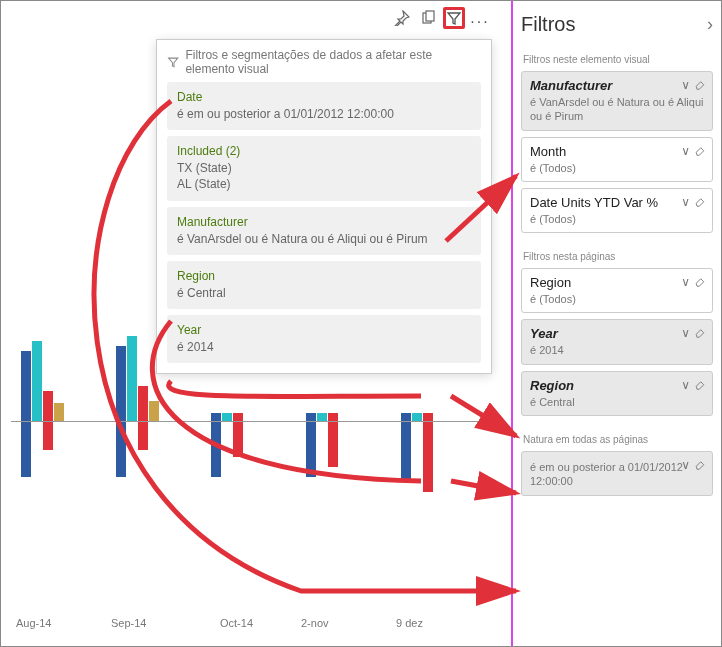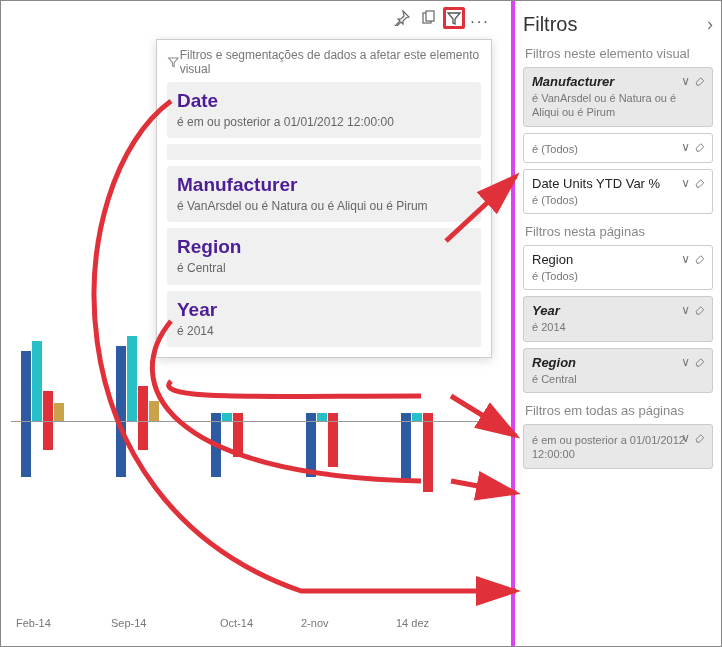--- a/index.html
+++ b/index.html
@@ -54,61 +54,61 @@
   .popup {
     position: absolute;
     left: 155px; top: 38px;
     width: 336px;
     background: #fff;
     border: 1px solid #ccc;
     box-shadow: 0 2px 10px rgba(0,0,0,.15);
     padding: 8px 10px 10px 10px;
   }
   .popup .phead {
-    display: flex; align-items: center; gap: 0;
+    display: flex; align-items: center; gap: 6px;
     color: #777; font-size: 12px;
     margin-bottom: 6px;
   }
   .pcard {
     background: #f0f0f0;
     border-radius: 3px;
     padding: 8px 10px;
     margin-bottom: 6px;
   }
   .pcard:last-child { margin-bottom: 0; }
-  .pcard .pt { font-weight: 700; font-size: 19px; color: #4c1d95; }
+  .pcard .pt { font-weight: 400; font-size: 12px; color: #4d7c0f; }
   .pcard .pv { font-size: 12px; color: #666; margin-top: 2px; line-height: 1.35; }
 
   
   .rpanel {
     position: absolute;
     right: 0; top: 0; bottom: 0;
     width: 210px;
-    border-left: 4px solid #d946ef;
+    border-left: 2px solid #d946ef;
     background: #fff;
     padding: 12px 8px;
     overflow: hidden;
   }
   .rtitle {
     font-size: 20px; color: #333; font-weight: 400;
     display: flex; align-items: center; justify-content: space-between;
   }
   .search {
     margin-top: 10px;
     border: 1px solid #bbb;
     border-radius: 2px;
     display: flex; align-items: center; gap: 6px;
     padding: 4px 6px;
   }
   .search input {
     border: none; outline: none; font-size: 13px; width: 100%;
     color: #666; font-style: italic;
   }
   .section-label {
-    font-size: 13px; color: #888; margin: 10px 2px 6px 2px;
+    font-size: 10px; color: #888; margin: 18px 2px 6px 2px;
   }
   .fcard {
     border: 1px solid #ccc;
     border-radius: 3px;
     padding: 6px 8px;
     margin-bottom: 6px;
     position: relative;
   }
   .fcard.sel { background: #e8e8e8; }
   .fcard .ft { font-size: 13px; color: #222; }
@@ -179,41 +179,43 @@
       <div class="bar" style="left: 317px; bottom: 210px; height: 8px; background: rgb(224, 48, 58);"></div>
       <div class="bar" style="left: 295px; top: 121px; height: 55px; background: rgb(45, 90, 160);"></div>
       <div class="bar" style="left: 317px; top: 121px; height: 45px; background: rgb(224, 48, 58);"></div>
       <div class="bar" style="left: 390px; bottom: 210px; height: 8px; background: rgb(45, 90, 160);"></div>
       <div class="bar" style="left: 401px; bottom: 210px; height: 8px; background: rgb(40, 192, 199);"></div>
       <div class="bar" style="left: 412px; bottom: 210px; height: 8px; background: rgb(224, 48, 58);"></div>
       <div class="bar" style="left: 390px; top: 121px; height: 60px; background: rgb(45, 90, 160);"></div>
       <div class="bar" style="left: 412px; top: 121px; height: 70px; background: rgb(224, 48, 58);"></div>
     </div>
   <div id="xlabels">
-      <div class="xlab" style="left: 5px;">Feb-14</div>
+      <div class="xlab" style="left: 5px;">Aug-14</div>
       <div class="xlab" style="left: 100px;">Sep-14</div>
       <div class="xlab" style="left: 209px;">Oct-14</div>
       <div class="xlab" style="left: 290px;">2-nov</div>
-      <div class="xlab" style="left: 385px;">14 dez</div>
+      <div class="xlab" style="left: 385px;">9 dez</div>
     </div>
 </div>
 
 <div class="popup">
   <div class="phead">
     <svg width="14" height="14" viewBox="0 0 16 16">
         <path d="M2 3h12l-5 6v5l-2-1v-4z" fill="none" stroke="#888" stroke-width="1.3"></path>
       </svg>
     <span>Filtros e segmentações de dados a afetar este elemento visual</span>
   </div>
   <div id="pcards">
       <div class="pcard">
         <div class="pt">Date</div>
         <div class="pv">é em ou posterior a 01/01/2012 12:00:00</div>
       </div>
       <div class="pcard">
+        <div class="pt">Included (2)</div>
+        <div class="pv">TX (State)<br>AL (State)</div>
       </div>
       <div class="pcard">
         <div class="pt">Manufacturer</div>
         <div class="pv">é VanArsdel ou é Natura ou é Aliqui ou é Pirum</div>
       </div>
       <div class="pcard">
         <div class="pt">Region</div>
         <div class="pv">é Central</div>
       </div>
       <div class="pcard">
@@ -237,20 +239,21 @@
         <div class="ficons">
           <span class="chev">∨</span>
           <span class="eraser">
             <svg width="12" height="12" viewBox="0 0 16 16">
               <path d="M3 11l6-6 4 4-6 6H4z" fill="none" stroke="#777" stroke-width="1.2"></path>
             </svg>
           </span>
         </div>
       </div>
       <div class="fcard">
+        <div class="ft">Month</div>
         <div class="fv">é (Todos)</div>
         <div class="ficons">
           <span class="chev">∨</span>
           <span class="eraser">
             <svg width="12" height="12" viewBox="0 0 16 16">
               <path d="M3 11l6-6 4 4-6 6H4z" fill="none" stroke="#777" stroke-width="1.2"></path>
             </svg>
           </span>
         </div>
       </div>
@@ -301,21 +304,21 @@
           <span class="chev">∨</span>
           <span class="eraser">
             <svg width="12" height="12" viewBox="0 0 16 16">
               <path d="M3 11l6-6 4 4-6 6H4z" fill="none" stroke="#777" stroke-width="1.2"></path>
             </svg>
           </span>
         </div>
       </div>
     </div>
 
-  <div class="section-label">Filtros em todas as páginas</div>
+  <div class="section-label">Natura em todas as páginas</div>
   <div id="sec-all">
       <div class="fcard sel">
         <div class="fv">é em ou posterior a 01/01/2012 12:00:00</div>
         <div class="ficons">
           <span class="chev">∨</span>
           <span class="eraser">
             <svg width="12" height="12" viewBox="0 0 16 16">
               <path d="M3 11l6-6 4 4-6 6H4z" fill="none" stroke="#777" stroke-width="1.2"></path>
             </svg>
           </span>

